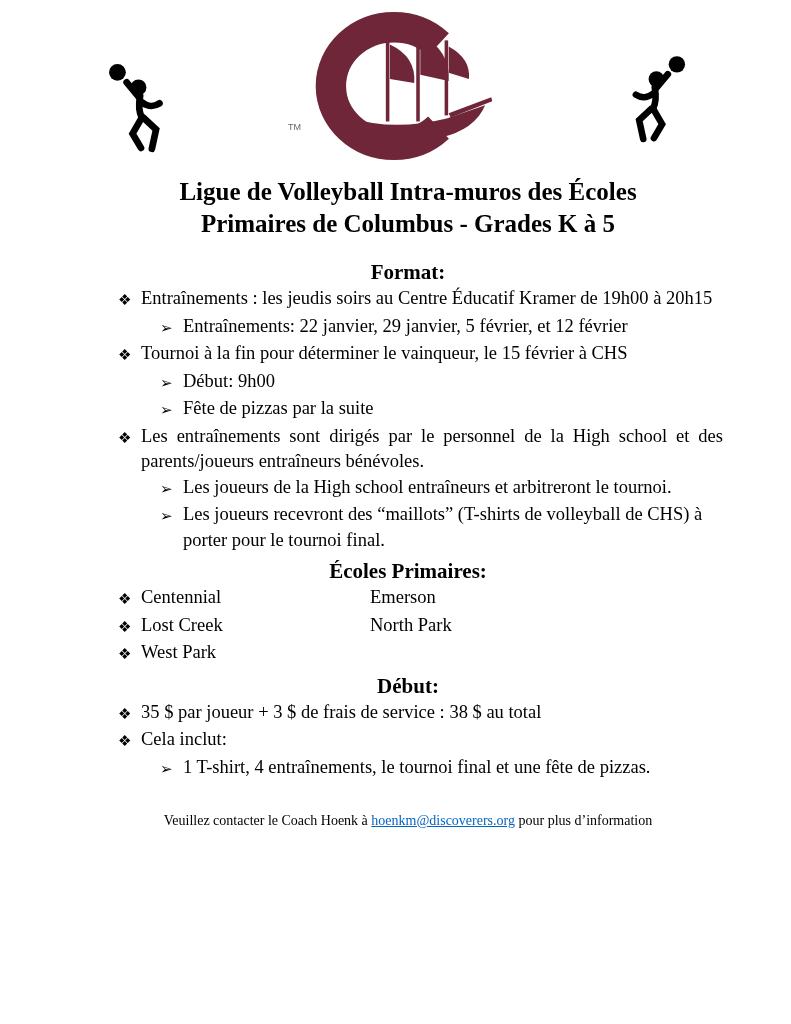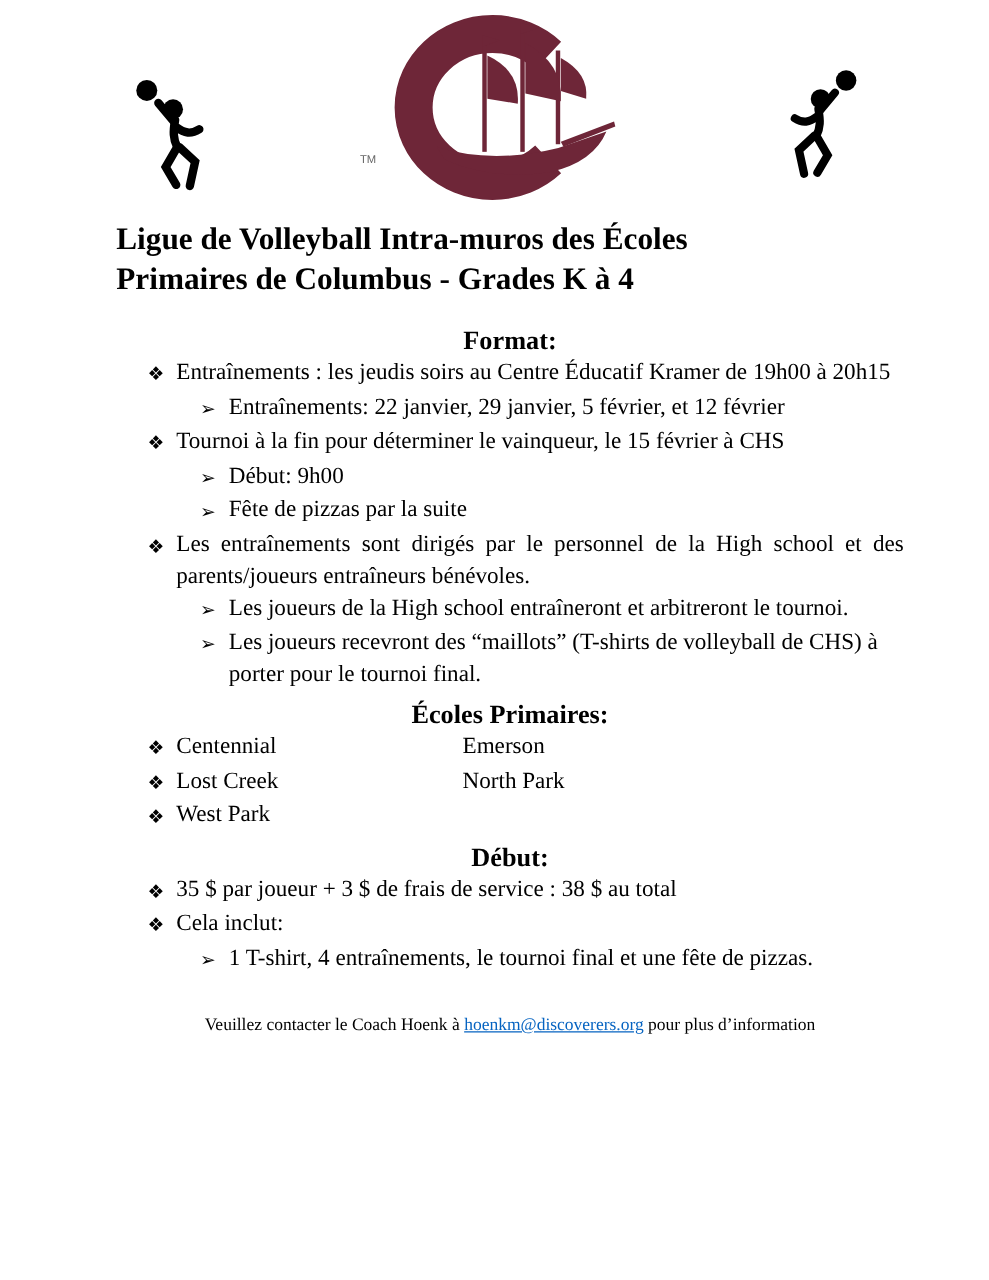--- a/index.html
+++ b/index.html
@@ -19,21 +19,21 @@
   .player-right { left: 608px; top: 50px; width: 82px; height: 114px; }
   .logo-wrap { position: absolute; left: 296px; top: 10px; width: 204px; height: 152px; }
   .logo-wrap svg { width: 100%; height: 100%; display: block; }
   .tm {
     position: absolute; left: -8px; bottom: 30px;
     font-size: 9px; color: #666;
     font-family: "Liberation Sans", sans-serif;
   }
   .content { position: absolute; left: 93px; right: 68px; top: 176px; }
   .title {
-    text-align: left; font-weight: bold;
+    text-align: center; font-weight: bold;
     font-size: 25px; line-height: 32px;
   }
   .heading {
     font-size: 21px; font-weight: bold;
     line-height: 27px; margin-top: 5px; text-align: center;
   }
   .li { display: flex; font-size: 18.5px; line-height: 25.5px; }
   .l1 { margin-left: 25px; }
   .l2 { margin-left: 67px; }
   .bullet { flex: none; width: 23px; font-size: 15px; padding-top: 2px; }
@@ -101,21 +101,21 @@
         <path d="M118 8 L133 12 L118 17 Z"></path>
       </g>
     </svg>
     <span class="tm">TM</span>
   </div>
 
   <div class="content">
 
     <div class="title">
       <div>Ligue de Volleyball Intra-muros des Écoles</div>
-      <div>Primaires de Columbus - Grades K à 4</div>
+      <div>Primaires de Columbus - Grades K à 5</div>
     </div>
 
     <div style="height:14px"></div>
 
     <div class="heading">Format:</div>
 
     <div class="li l1">
       <span class="bullet">❖</span>
       <div class="li-text justify">Entraînements : les jeudis soirs au Centre Éducatif Kramer de 19h00 à 20h15</div>
     </div>
@@ -134,21 +134,21 @@
     <div class="li l2">
       <span class="bullet">➢</span>
       <div class="li-text">Fête de pizzas par la suite</div>
     </div>
     <div class="li l1">
       <span class="bullet">❖</span>
       <div class="li-text justify">Les entraînements sont dirigés par le personnel de la High school et des parents/joueurs entraîneurs bénévoles.</div>
     </div>
     <div class="li l2">
       <span class="bullet">➢</span>
-      <div class="li-text">Les joueurs de la High school entraîneront et arbitreront le tournoi.</div>
+      <div class="li-text">Les joueurs de la High school entraîneurs et arbitreront le tournoi.</div>
     </div>
     <div class="li l2">
       <span class="bullet">➢</span>
       <div class="li-text">Les joueurs recevront des “maillots” (T-shirts de volleyball de CHS) à porter pour le tournoi final.</div>
     </div>
 
     <div class="heading">Écoles Primaires:</div>
 
     <div class="school-row">
       <div class="li l1 school-left">

